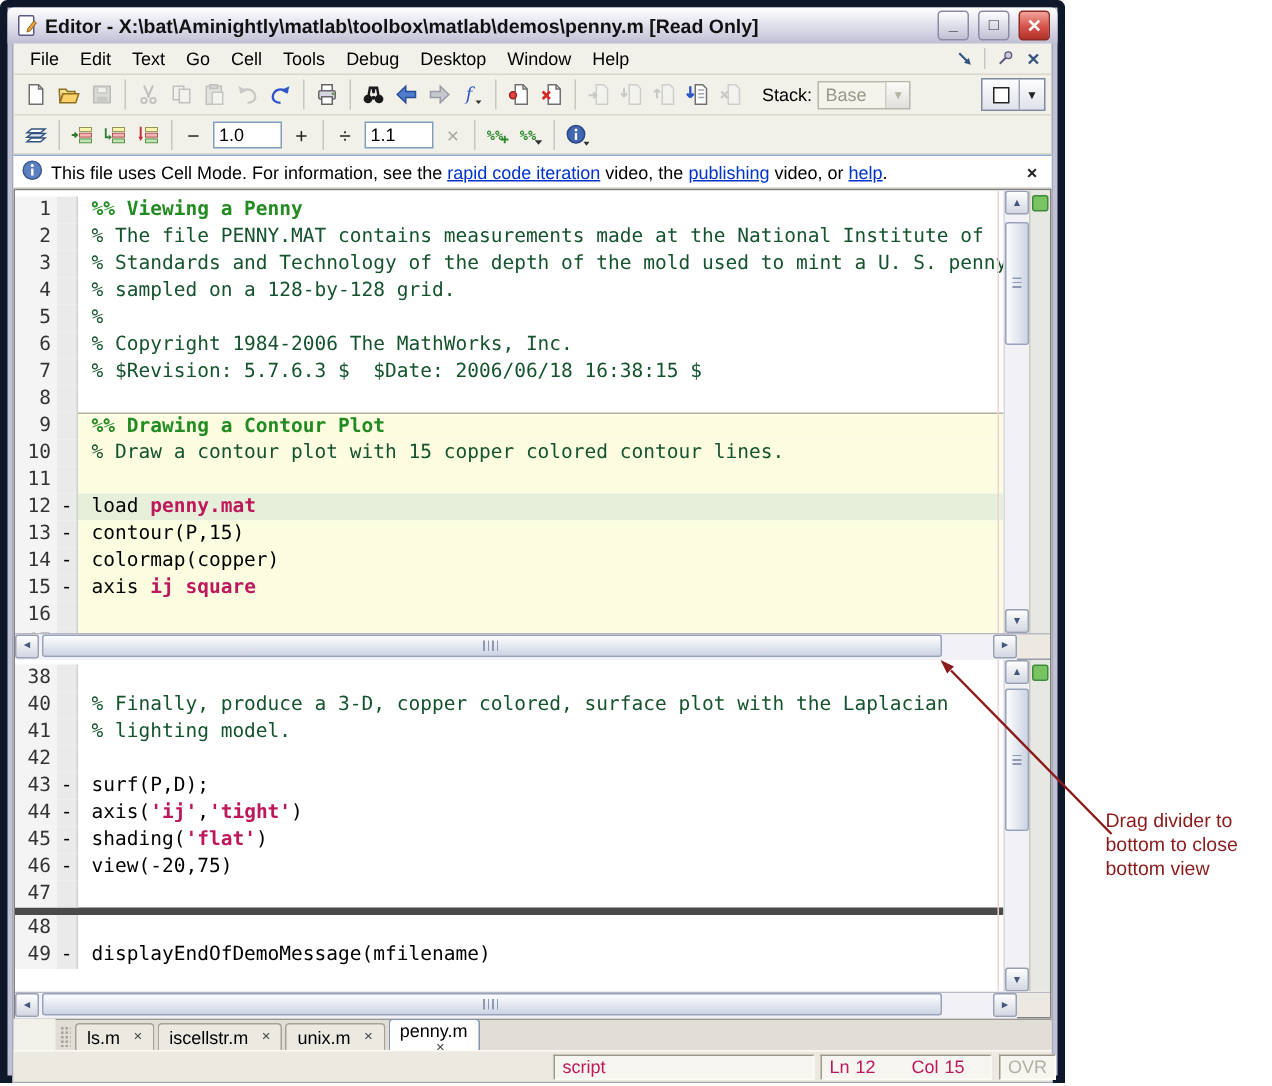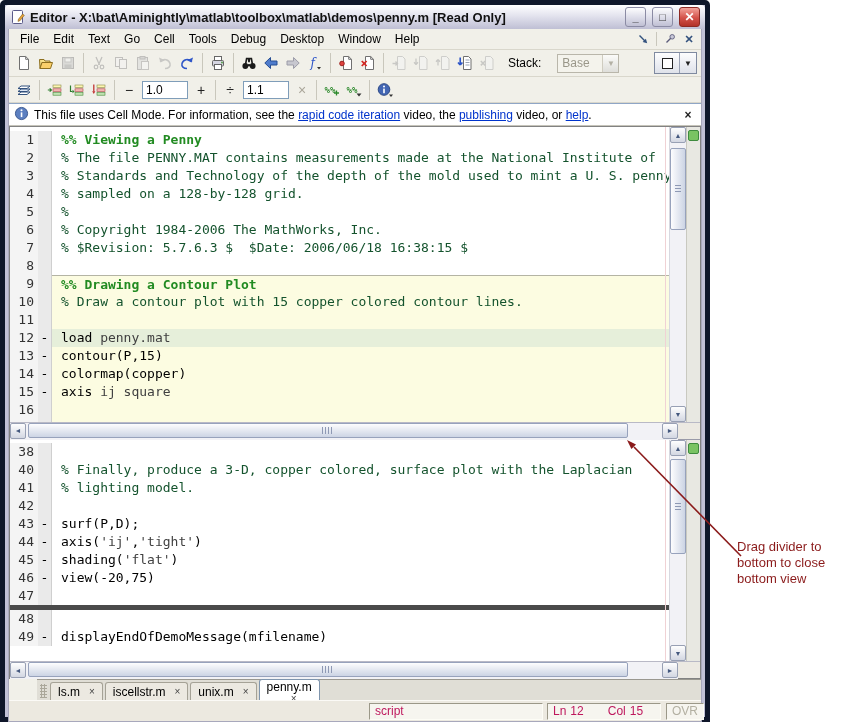--- a/index.html
+++ b/index.html
@@ -39,21 +39,21 @@
   .toolbar { display:flex; align-items:center; padding:0 4px; border-bottom:1px solid #d9d7cc; }
   .tb1 { height:27px; }
   .tb2 { height:26px; }
   .tbtn { width:22px; height:22px; display:flex; align-items:center; justify-content:center; flex:0 0 auto; }
   .tbtn .ticon { width:16px; height:16px; display:block; }
   .tbtn.dis { opacity:.55; filter:grayscale(1); }
   .tsep { width:1px; height:20px; background:#c9c7bc; margin:0 4px; flex:0 0 auto; }
   .txtbtn { width:20px; height:20px; display:flex; align-items:center; justify-content:center; font-size:14px; color:#222; flex:0 0 auto; }
   .txtbtn.muted { color:#aaa69a; }
   .tfield { width:46px; height:18px; border:1px solid #7f9db9; background:#fff; font-size:12px; padding:0 3px; font-family:"Liberation Sans",sans-serif; margin:0 3px; }
-  .stackgrp { display:flex; align-items:center; gap:16px; margin-left:10px; }
+  .stackgrp { display:flex; align-items:center; gap:4px; margin-left:10px; }
   .stacklabel { color:#000; }
   .combo { width:62px; height:19px; border:1px solid #b9b6aa; background:#f4f3ec; display:flex; align-items:center; }
   .combo .cval { flex:1; padding-left:4px; color:#9a9789; }
   .combo .carrow { width:16px; height:100%; border-left:1px solid #cfccc0; background:linear-gradient(#fbfbf9,#dededa); color:#b3b0a4; font-size:8px; display:flex; align-items:center; justify-content:center; }
   .splitbtn { margin-left:auto; height:22px; display:flex; border:1px solid #7f8aa0; background:linear-gradient(#fdfdfe,#dfe2ea); }
   .splitbtn .sq { width:24px; display:flex; align-items:center; justify-content:center; }
   .splitbtn .sq b { width:11px; height:11px; border:1.5px solid #222; background:#fff; display:block; }
   .splitbtn .da { width:17px; border-left:1px solid #9aa2b4; display:flex; align-items:center; justify-content:center; font-size:8px; color:#222; }
   
   .infobar { height:23px; background:#fff; border-bottom:1px solid #c6c4ba; display:flex; align-items:center; padding:0 5px; border-top:1px solid #8fa6c6; }
@@ -69,21 +69,21 @@
   .pane-bottom .rows { padding-top:3px; }
   .crow { display:flex; height:18px; font-family:"DejaVu Sans Mono","Liberation Mono",monospace; font-size:13px; line-height:18px; }
   .ln { width:28px; text-align:right; padding-right:4px; background:#f4f4f4; color:#333; flex:0 0 auto; }
   .mk { width:14px; text-align:center; background:#eaeaea; border-right:1px solid #cfcfcf; color:#000; flex:0 0 auto; }
   .codetext { flex:1; white-space:pre; padding-left:9px; overflow:hidden; }
   .cellbg .codetext { background:#fcfce1; }
   .curline .codetext { background:#e6efda; }
   .codetext.divtop { border-top:1px solid #b4b4a4; }
   .thickbar { height:5px; background:#4a4a4a; }
   .tk-c { color:#14532d; } .tk-b { color:#228b22; font-weight:bold; }
-  .tk-k { color:#000; } .tk-s { color:#404040; }
+  .tk-k { color:#000; } .tk-s { color:#be185d;font-weight:bold; }
   .marginline { position:absolute; left:655px; top:0; bottom:0; width:1px; background:#f0d2d5; z-index:2; }
   
   .vsb { position:absolute; right:14px; top:0; bottom:0; width:17px; display:flex; flex-direction:column; background:#f2f2f6; border-left:1px solid #d8d8e0; z-index:3; }
   .sbtn { height:16px; width:100%; flex:0 0 auto; border:1px solid #98a0b4; border-radius:2px; background:linear-gradient(#fefefe,#d3d7e2); color:#44587e; font-size:7px; display:flex; align-items:center; justify-content:center; }
   .vtrack { flex:1; position:relative; }
   .vthumb { position:absolute; left:0; width:100%; border:1px solid #97a2bc; border-radius:2px; background:linear-gradient(90deg,#fdfdfe,#ccd4e4); }
   .vthumb::after { content:""; position:absolute; left:4px; right:4px; top:50%; height:7px; margin-top:-4px;
     background:repeating-linear-gradient(#8e99b4 0 1px,transparent 1px 3px); }
   .msgstrip { position:absolute; right:0; top:0; bottom:0; width:14px; background:#e8e8e2; border-left:1px solid #c9c9c0; z-index:3; }
   .greensq { position:absolute; left:1px; top:3px; width:11px; height:11px; background:#79c363; border:1px solid #3e8b3e; border-radius:2px; }

